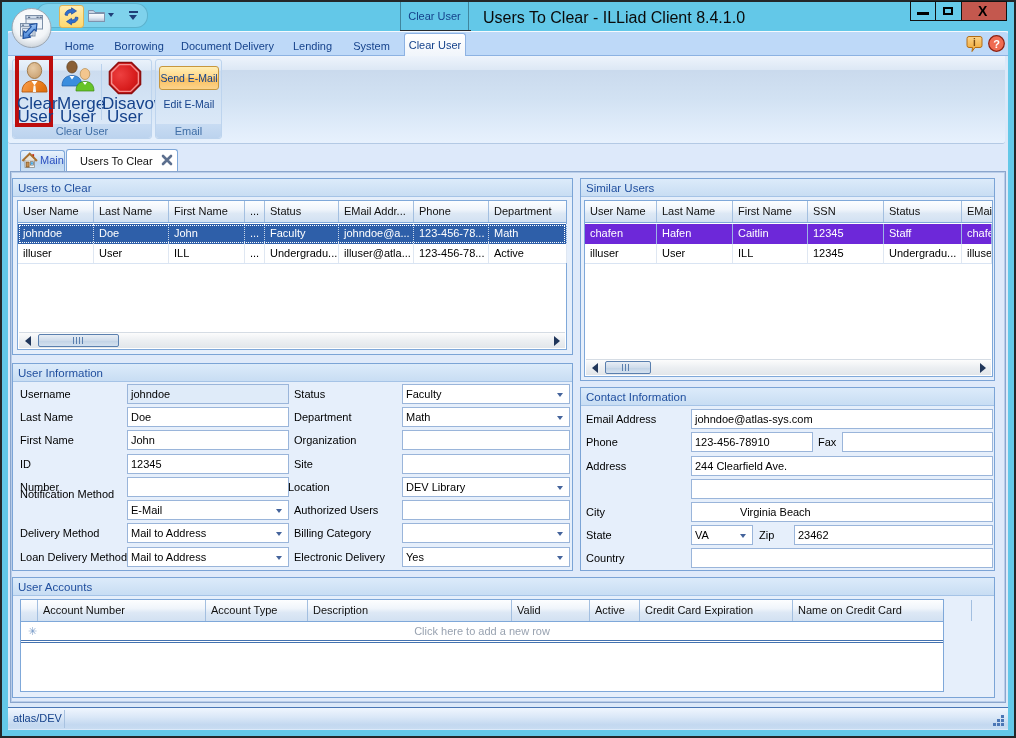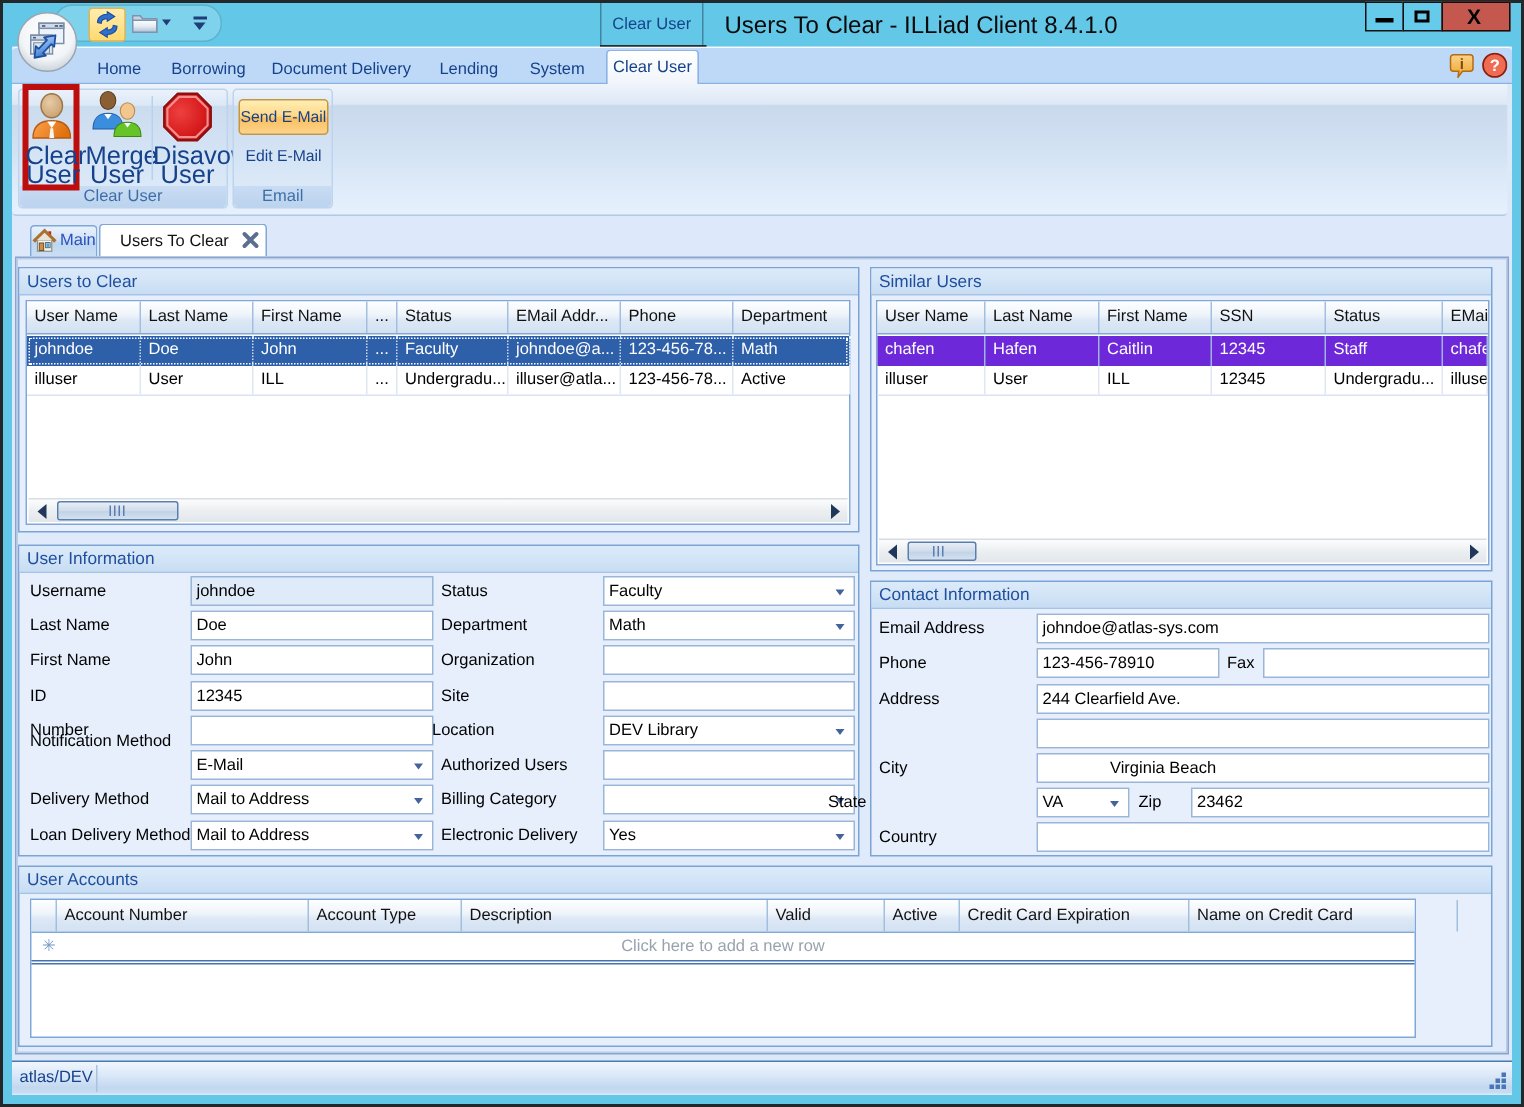--- a/index.html
+++ b/index.html
@@ -365,21 +365,21 @@
 <div class="flabel" style="left:818px;top:432px;">Fax</div>
 <div class="tbox" style="left:842px;top:432px;width:151px;"></div>
 
 <div class="flabel" style="left:586px;top:456px;">Address</div>
 <div class="tbox" style="left:691px;top:456px;width:302px;">244 Clearfield Ave.</div>
 <div class="tbox" style="left:691px;top:479px;width:302px;"></div>
 
 <div class="flabel" style="left:586px;top:502px;">City</div>
 <div class="tbox" style="left:691px;top:502px;width:302px;padding-left:48px;">Virginia Beach</div>
 
-<div class="flabel" style="left:552px;top:525px;">State</div>
+<div class="flabel" style="left:586px;top:525px;">State</div>
 <div class="dd" style="left:691px;top:525px;width:62px;">VA</div>
 <div class="flabel" style="left:759px;top:525px;">Zip</div>
 <div class="tbox" style="left:794px;top:525px;width:199px;">23462</div>
 
 <div class="flabel" style="left:586px;top:548px;">Country</div>
 <div class="tbox" style="left:691px;top:548px;width:302px;"></div>
 
 <div class="gbox" style="left:12px;top:577px;width:983px;height:121px;">
   <div class="ghead">User Accounts</div>
 </div>

